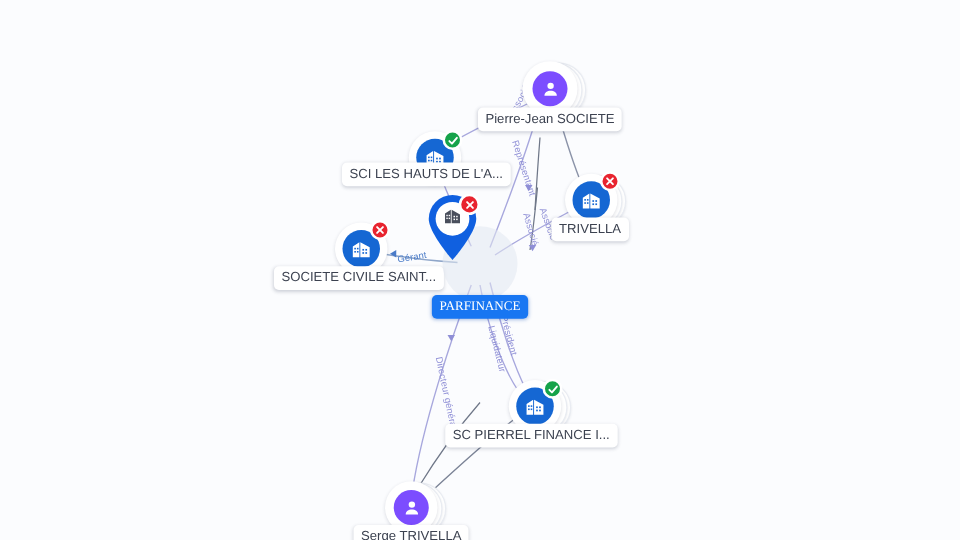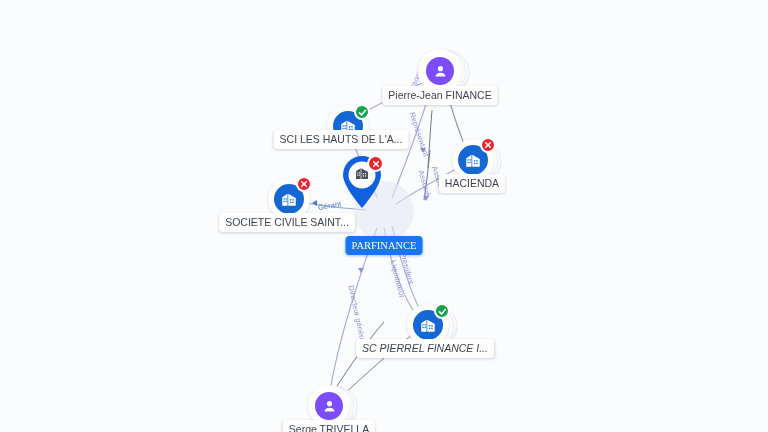--- a/index.html
+++ b/index.html
@@ -159,21 +159,21 @@
     <div class="stack" style="left:-15px; top:-21px; width:42px; height:42px;"></div>
     <div class="stack" style="left:-18px; top:-21px; width:42px; height:42px;"></div>
     <div class="node-disc" style="left:-22px; top:-22px; width:44px; height:44px;">
       <div class="icon-circle" style="width:28px; height:28px; background:#7c4dff;">
         <svg width="17" height="17" viewBox="0 0 24 24" fill="#ffffff">
           <circle cx="12" cy="8" r="3.6"></circle>
           <path d="M5 19.2c0-3.6 3.2-5.6 7-5.6s7 2 7 5.6z"></path>
         </svg>
       </div>
     </div>
-    <div class="node-label" style="left:0px; top:15px;">Pierre-Jean FINANCE</div>
+    <div class="node-label" style="left:0px; top:15px;">Pierre-Jean SOCIETE</div>
   </div>
 
   <div class="node" style="left:348px; top:126px;">
     <div class="node-disc" style="left:-21px; top:-21px; width:42px; height:42px;">
       <div class="icon-circle" style="width:30px; height:30px; background:#1567d3;">
         <svg width="18" height="18" viewBox="0 0 24 24" fill="#ffffff">
           <path d="M3 21V9.5L10 5v16H3zm8 0V5l10 5.5V21H11z"></path>
           <rect x="4.6" y="11" width="1.7" height="1.7" fill="#1567d3"></rect>
           <rect x="7.4" y="11" width="1.7" height="1.7" fill="#1567d3"></rect>
           <rect x="4.6" y="14.4" width="1.7" height="1.7" fill="#1567d3"></rect>
@@ -210,21 +210,21 @@
           <rect x="16.4" y="15.6" width="1.8" height="1.8" fill="#1567d3"></rect>
         </svg>
       </div>
       <div class="badge" style="right:-2px; top:-2px; width:16px; height:16px; background:#e8242f;">
         <svg width="8" height="8" viewBox="0 0 24 24" fill="none" stroke="#ffffff" stroke-width="4.5" stroke-linecap="round">
           <line x1="5" y1="5" x2="19" y2="19"></line>
           <line x1="19" y1="5" x2="5" y2="19"></line>
         </svg>
       </div>
     </div>
-    <div class="node-label" style="left:-1px; top:14px;">HACIENDA</div>
+    <div class="node-label" style="left:-1px; top:14px;">TRIVELLA</div>
   </div>
 
   <div class="node" style="left:289px; top:199px;">
     <div class="node-disc" style="left:-21px; top:-21px; width:42px; height:42px;">
       <div class="icon-circle" style="width:30px; height:30px; background:#1567d3;">
         <svg width="18" height="18" viewBox="0 0 24 24" fill="#ffffff">
           <path d="M3 21V9.5L10 5v16H3zm8 0V5l10 5.5V21H11z"></path>
           <rect x="4.6" y="11" width="1.7" height="1.7" fill="#1567d3"></rect>
           <rect x="7.4" y="11" width="1.7" height="1.7" fill="#1567d3"></rect>
           <rect x="4.6" y="14.4" width="1.7" height="1.7" fill="#1567d3"></rect>
@@ -291,21 +291,21 @@
           <rect x="13.2" y="15.6" width="1.8" height="1.8" fill="#1567d3"></rect>
           <rect x="16.4" y="15.6" width="1.8" height="1.8" fill="#1567d3"></rect>
         </svg>
       </div>
       <div class="badge" style="right:-1px; top:-1px; width:16px; height:16px; background:#16a34a;">
         <svg width="9" height="9" viewBox="0 0 24 24" fill="none" stroke="#ffffff" stroke-width="4" stroke-linecap="round" stroke-linejoin="round">
           <polyline points="4,13 9.5,18.5 20,6"></polyline>
         </svg>
       </div>
     </div>
-    <div class="node-label" style="left:-3px; top:14px;font-style:italic;">SC PIERREL FINANCE I...</div>
+    <div class="node-label" style="left:-3px; top:14px;">SC PIERREL FINANCE I...</div>
   </div>
 
   <div class="node" style="left:329px; top:406px;">
     <div class="stack" style="left:-14px; top:-20px; width:40px; height:40px;"></div>
     <div class="stack" style="left:-17px; top:-20px; width:40px; height:40px;"></div>
     <div class="node-disc" style="left:-21px; top:-21px; width:42px; height:42px;">
       <div class="icon-circle" style="width:28px; height:28px; background:#7c4dff;">
         <svg width="17" height="17" viewBox="0 0 24 24" fill="#ffffff">
           <circle cx="12" cy="8" r="3.6"></circle>
           <path d="M5 19.2c0-3.6 3.2-5.6 7-5.6s7 2 7 5.6z"></path>

